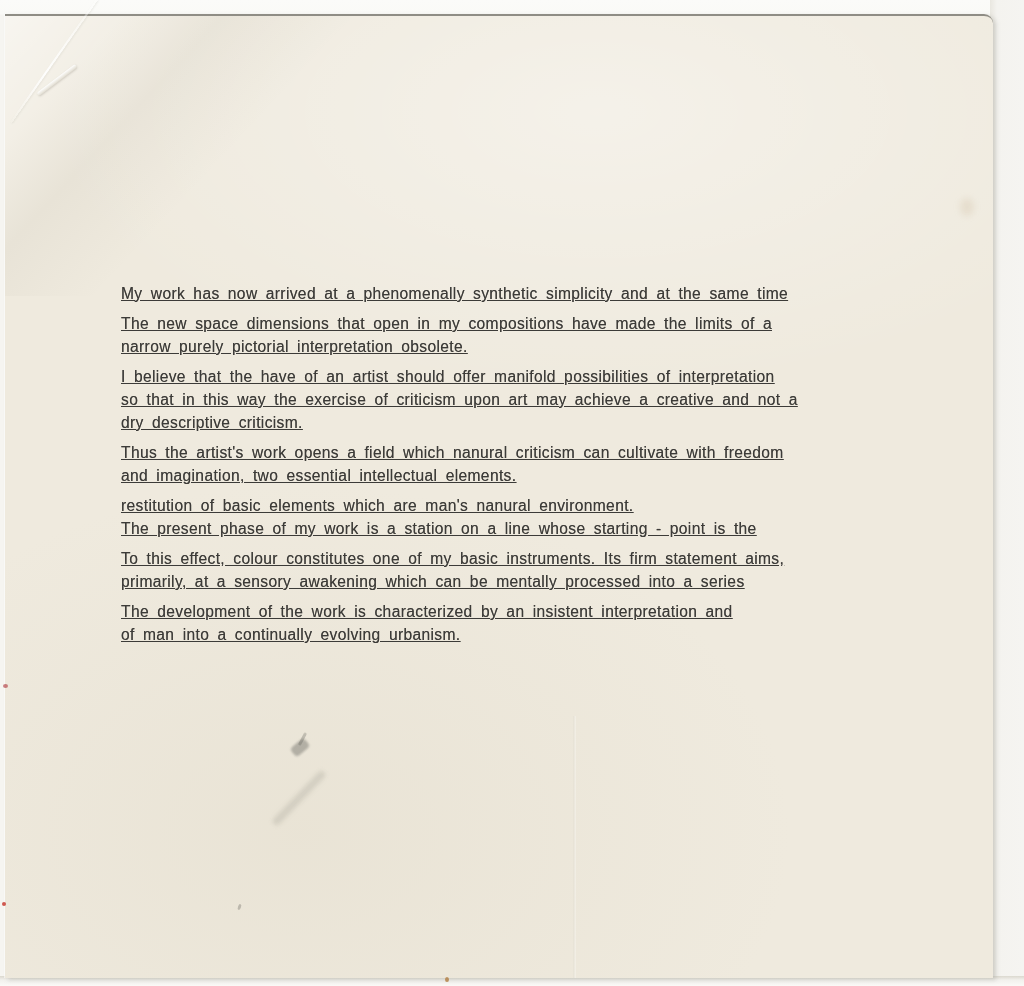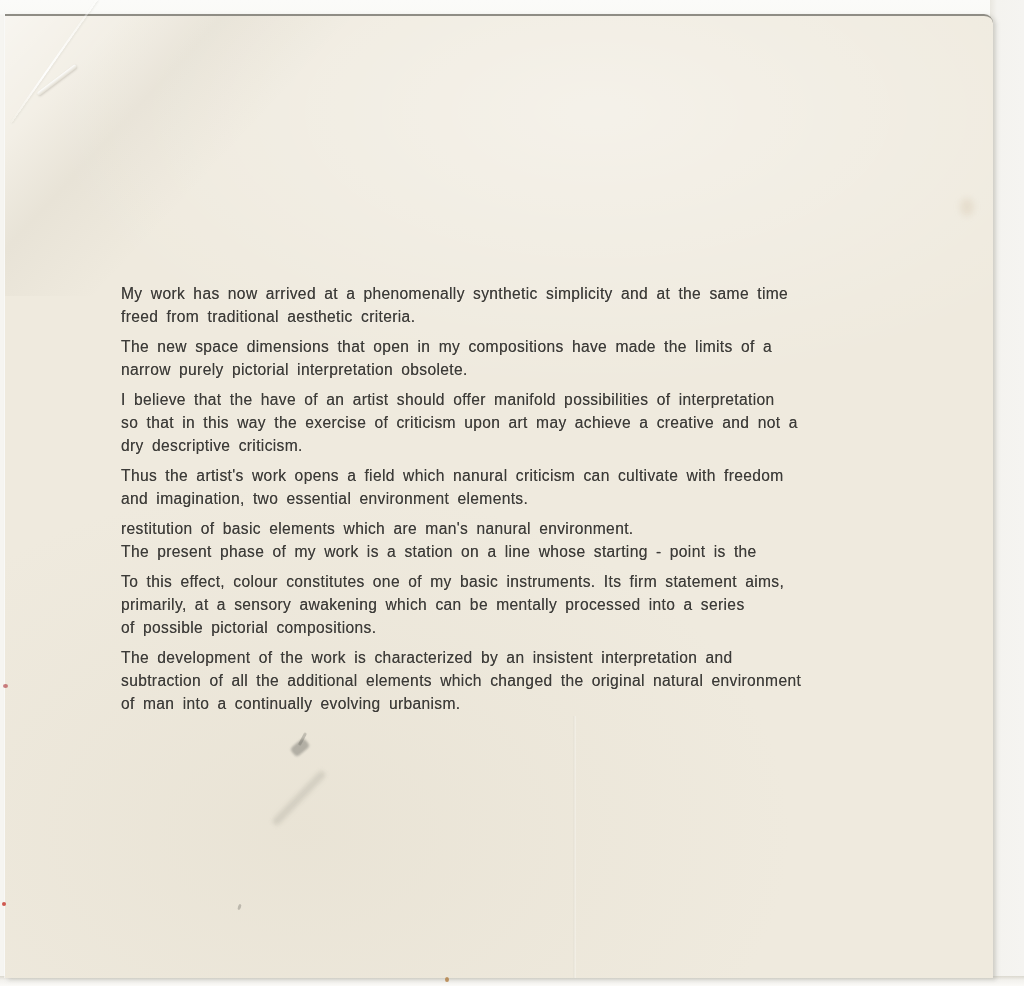--- a/index.html
+++ b/index.html
@@ -130,21 +130,21 @@
     color: #3c3b38;
     font-size: 15.6px;
     line-height: 23px;
     letter-spacing: 0.35px;
     word-spacing: 3.6px;
     text-shadow: 0 0 0.5px rgba(60,59,55,0.65);
   }
   .text p {
     margin: 0 0 7px 0;
   }
-  .line { display: block; white-space: nowrap; }
+  .line { display: block; white-space: nowrap; text-decoration: underline; }
 </style>
 </head>
 <body>
 
 <div class="scan">
   <div class="paper">
 
     <div class="crease-shadow"></div>
     <div class="crease-line"></div>
     <div class="crease-dash"></div>
@@ -156,45 +156,42 @@
     <div class="speck red-1"></div>
     <div class="speck red-2"></div>
     <div class="speck brown-1"></div>
     <div class="speck grey-1"></div>
     <div class="stain-right"></div>
     <div class="vcrease"></div>
 
     <div class="text">
       <p>
         <span class="line">My work has now arrived at a phenomenally synthetic simplicity and at the same time</span>
-        <span class="line">freed from traditional aesthetic criteria.</span>
       </p>
       <p>
         <span class="line">The new space dimensions that open in my compositions have made the limits of a</span>
         <span class="line">narrow purely pictorial interpretation obsolete.</span>
       </p>
       <p>
         <span class="line">I believe that the have of an artist should offer manifold possibilities of interpretation</span>
         <span class="line">so that in this way the exercise of criticism upon art may achieve a creative and not a</span>
         <span class="line">dry descriptive criticism.</span>
       </p>
       <p>
         <span class="line">Thus the artist's work opens a field which nanural criticism can cultivate with freedom</span>
-        <span class="line">and imagination, two essential environment elements.</span>
+        <span class="line">and imagination, two essential intellectual elements.</span>
       </p>
       <p>
         <span class="line">restitution of basic elements which are man's nanural environment.</span>
         <span class="line">The present phase of my work is a station on a line whose starting - point is the</span>
       </p>
       <p>
         <span class="line">To this effect, colour constitutes one of my basic instruments. Its firm statement aims,</span>
         <span class="line">primarily, at a sensory awakening which can be mentally processed into a series</span>
-        <span class="line">of possible pictorial compositions.</span>
       </p>
       <p>
         <span class="line">The development of the work is characterized by an insistent interpretation and</span>
-        <span class="line">subtraction of all the additional elements which changed the original natural environment</span>
         <span class="line">of man into a continually evolving urbanism.</span>
       </p>
     </div>
 
   </div>
 </div>
 
 </body></html>

